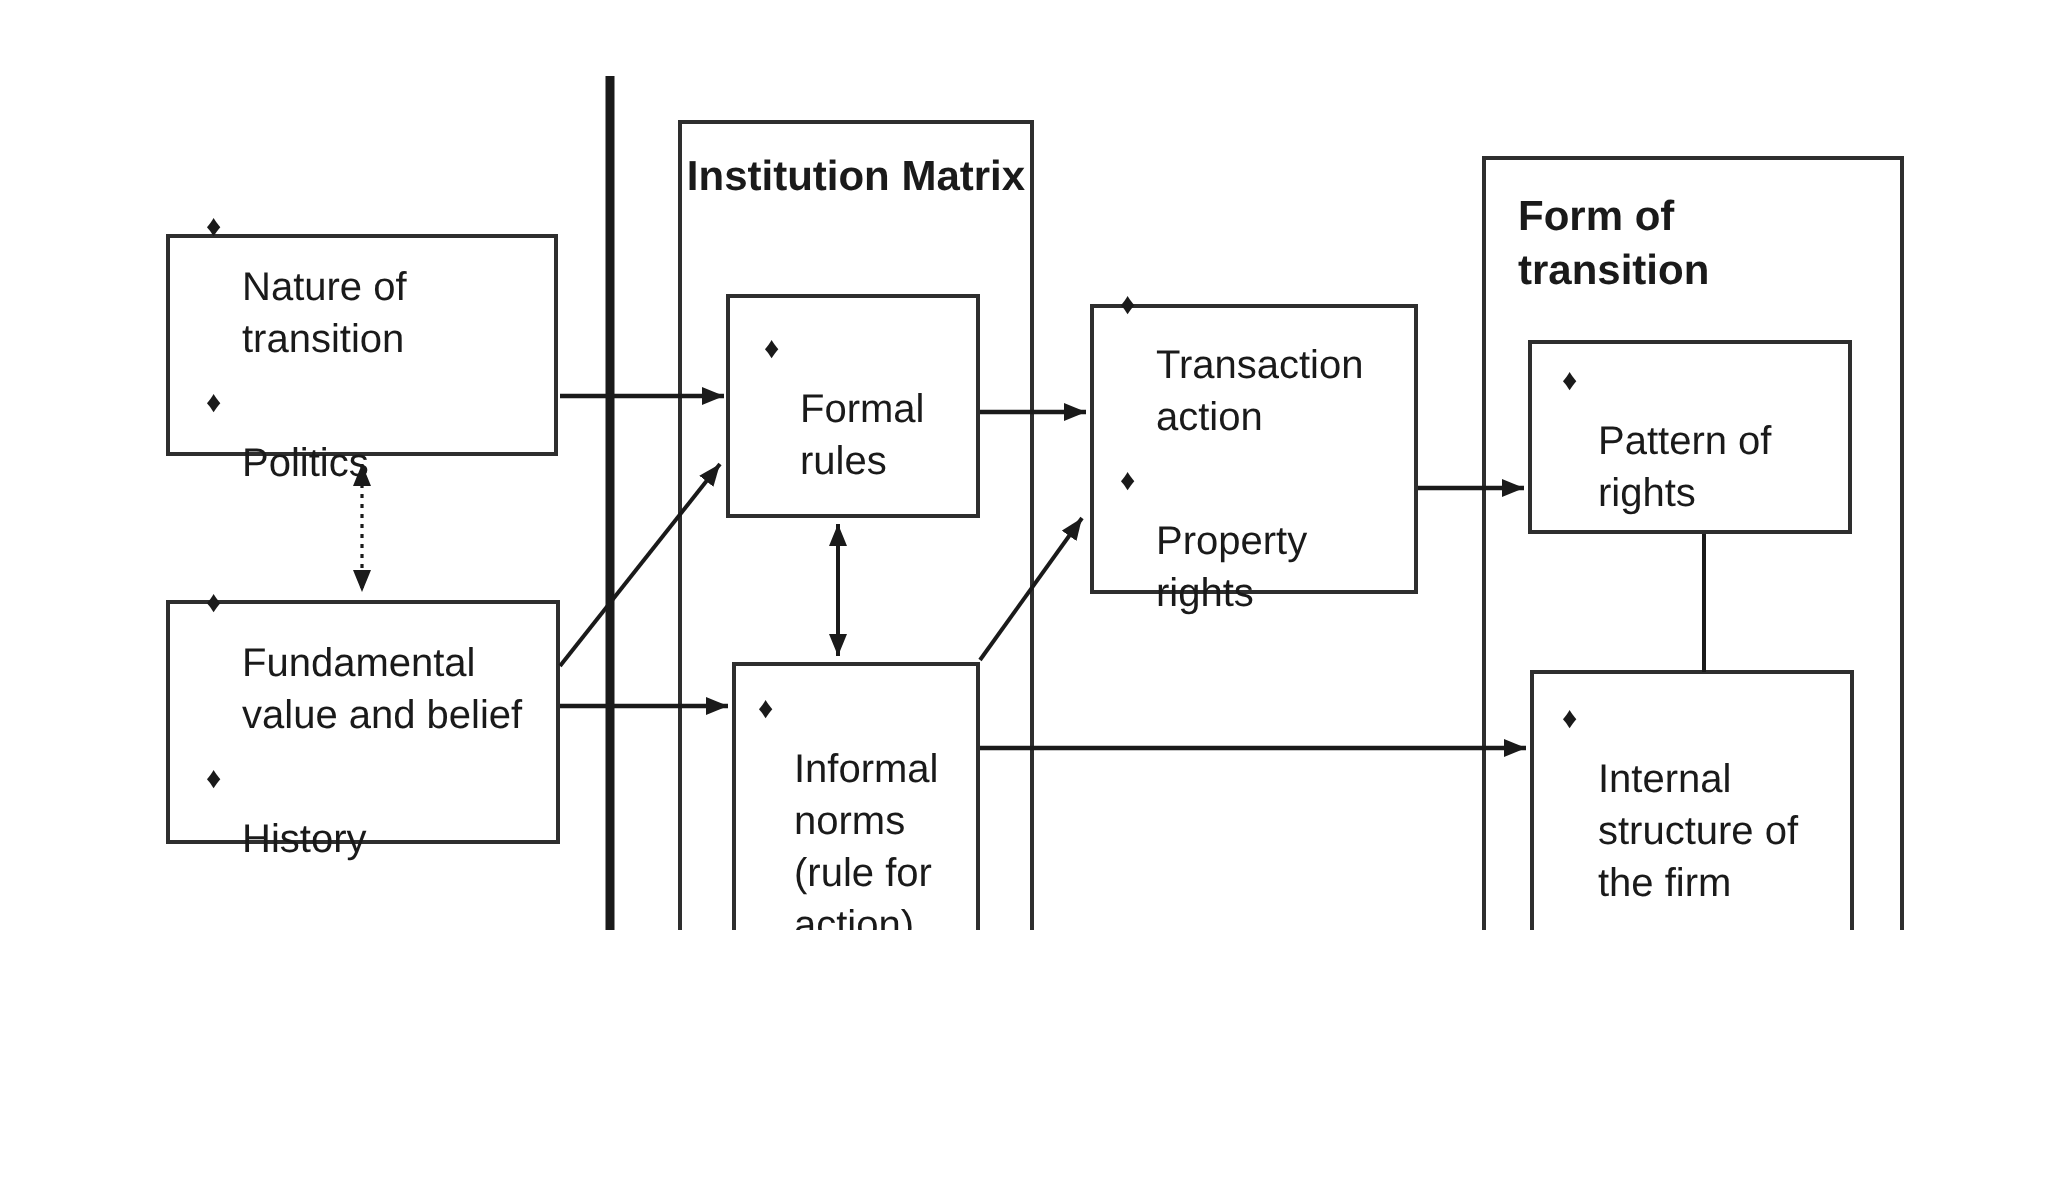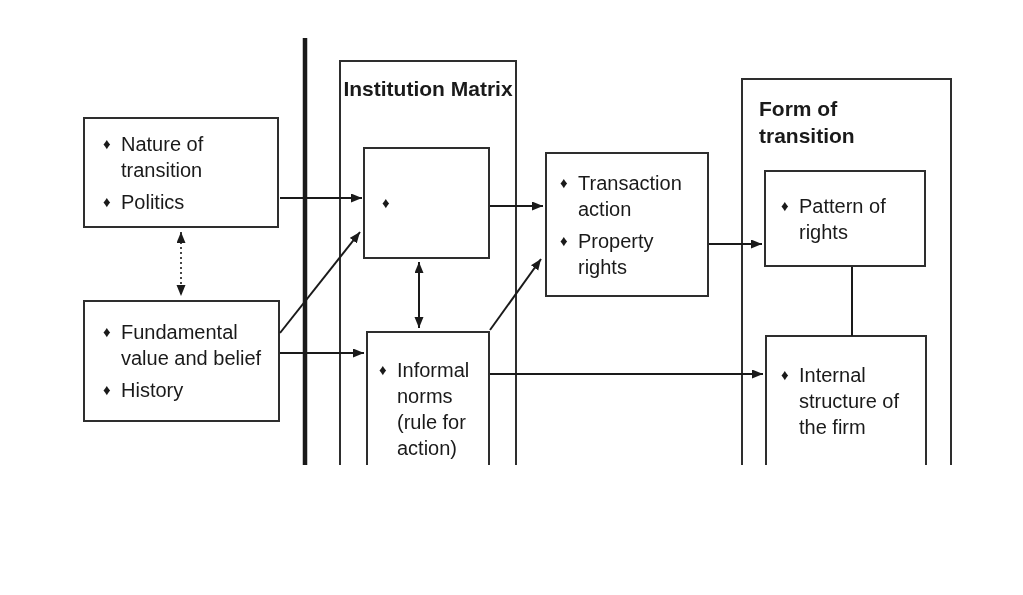--- a/index.html
+++ b/index.html
@@ -48,20 +48,21 @@
     width: 18px;
     flex: 0 0 18px;
     font-size: 15px;
     line-height: 26px;
     color: var(--ink);
   }
   .item-text {
     font-size: 20px;
     line-height: 26px;
     color: var(--ink);
+    margin-top: 30px;
   }
   
   #box-nature        { left: 83px;  top: 117px; width: 196px; height: 111px; padding: 4px 10px 4px 18px; }
   #box-fundamental   { left: 83px;  top: 300px; width: 197px; height: 122px; padding: 4px 10px 4px 18px; }
   #container-im      { left: 339px; top: 60px;  width: 178px; height: 454px; padding-top: 13px; }
   #box-formal        { left: 363px; top: 147px; width: 127px; height: 112px; padding: 4px 6px 4px 17px; }
   #box-informal      { left: 366px; top: 331px; width: 124px; height: 155px; padding: 4px 4px 4px 11px; }
   #box-transaction   { left: 545px; top: 152px; width: 164px; height: 145px; padding: 4px 8px 4px 13px; }
   #container-foc     { left: 741px; top: 78px;  width: 211px; height: 415px; padding: 15px 0 0 16px; }
   #box-pattern       { left: 764px; top: 170px; width: 162px; height: 97px;  padding: 4px 8px 4px 15px; }
@@ -113,20 +114,21 @@
         <span class="diamond">♦</span>
         <span class="item-text">History</span>
       </div>
     </div>
   </div>
 
   <div class="node" id="box-formal">
     <div class="items">
       <div class="item">
         <span class="diamond">♦</span>
+        <span class="item-text">Formal rules</span>
       </div>
     </div>
   </div>
 
   <div class="node" id="box-informal">
     <div class="items">
       <div class="item">
         <span class="diamond">♦</span>
         <span class="item-text">Informal norms (rule for action)</span>
       </div>

